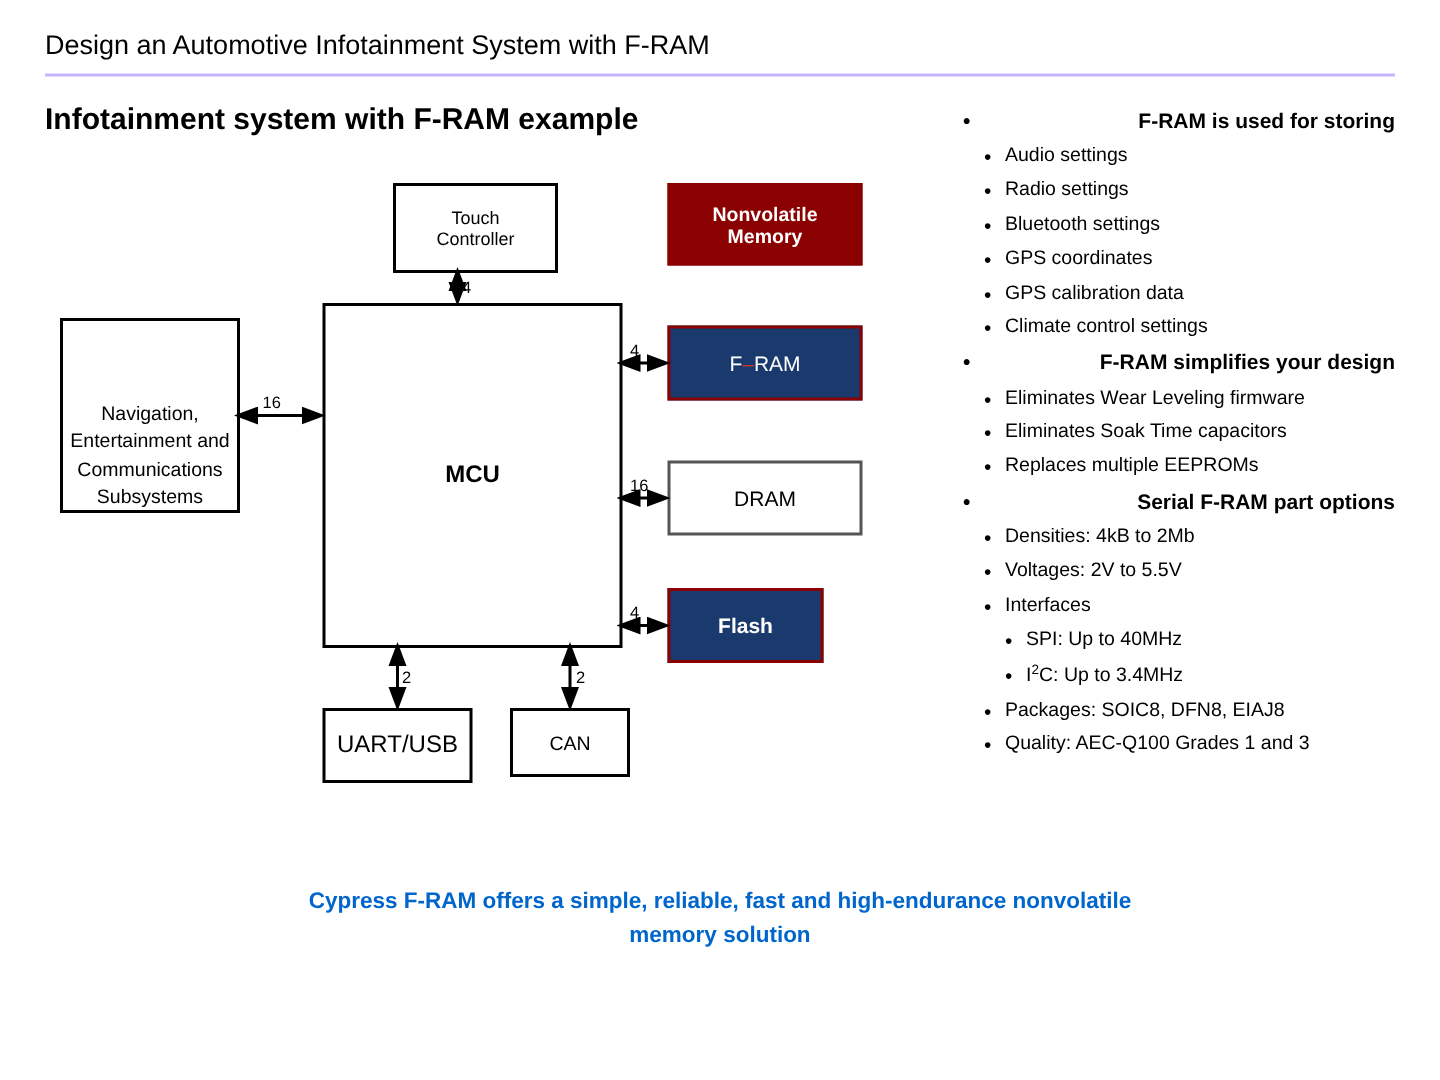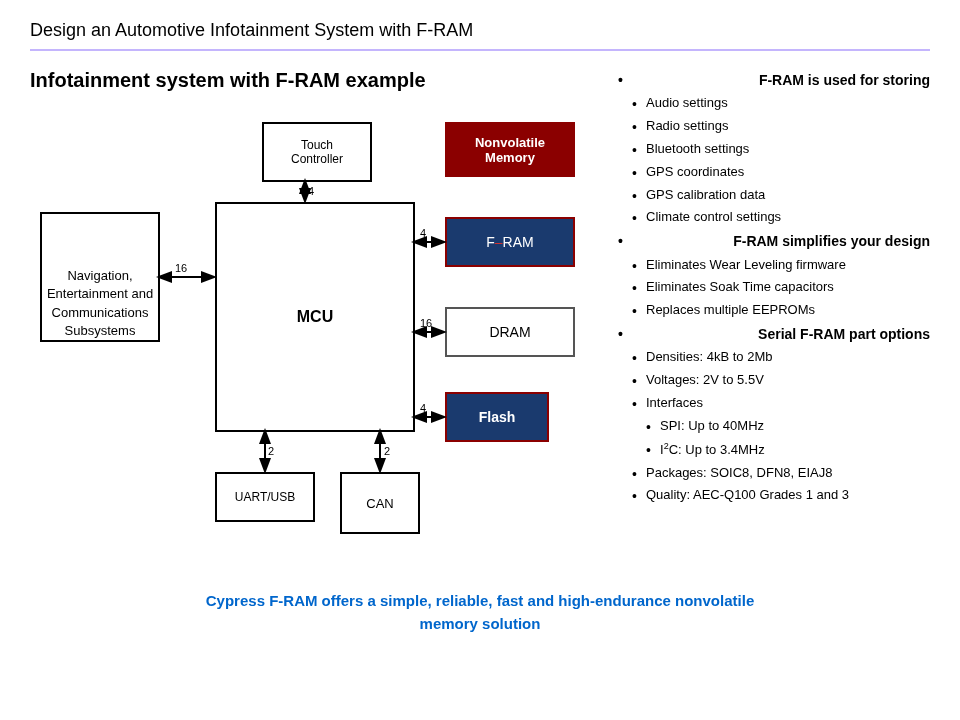--- a/index.html
+++ b/index.html
@@ -23,21 +23,21 @@
       font-size: 18px;
       font-weight: normal;
       color: #000;
       margin-bottom: 18px;
       border-bottom: 2px solid #c4b5fd;
       padding-bottom: 8px;
     }
 
     .content-area {
       display: flex;
-      gap: 8px;
+      gap: 32px;
       margin-top: 16px;
     }
 
     .left-section {
       flex: 0 0 580px;
     }
 
     .diagram-title {
       font-size: 20px;
       font-weight: bold;
@@ -172,30 +172,30 @@
       position: absolute;
       left: 185px;
       top: 360px;
       width: 100px;
       height: 50px;
       border: 2px solid #000;
       background: #fff;
       display: flex;
       align-items: center;
       justify-content: center;
-      font-size: 12px;
+      font-size: 16px;
     }
 
     
     .can-box {
       position: absolute;
       left: 310px;
       top: 360px;
       width: 80px;
-      height: 62px;
+      height: 46px;
       border: 2px solid #000;
       background: #fff;
       display: flex;
       align-items: center;
       justify-content: center;
       font-size: 13px;
     }
 
     
     .diagram-svg {

